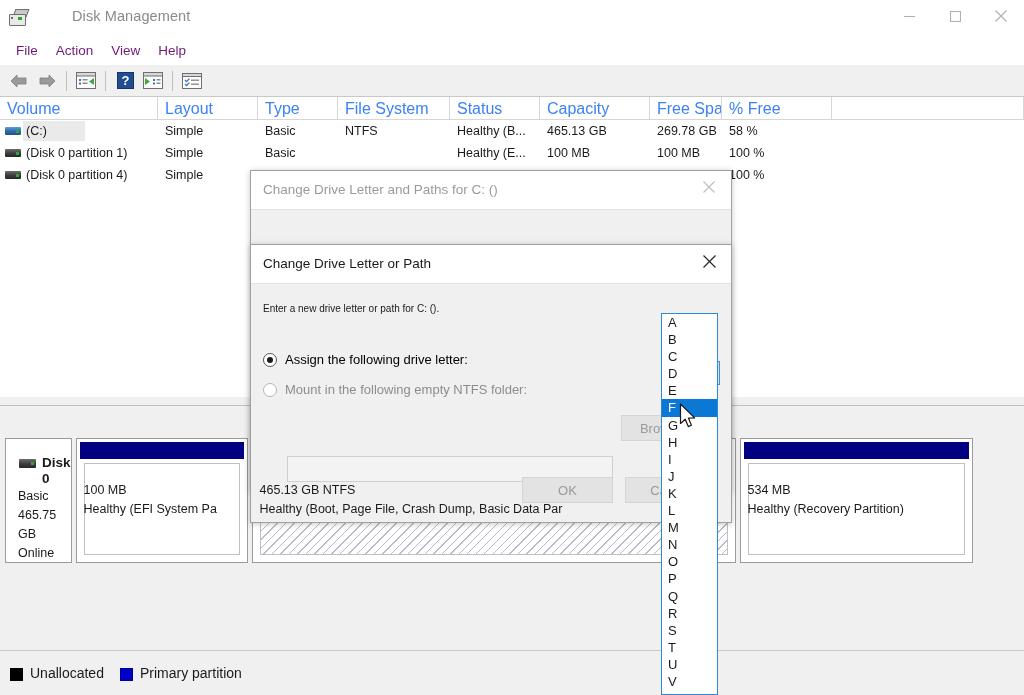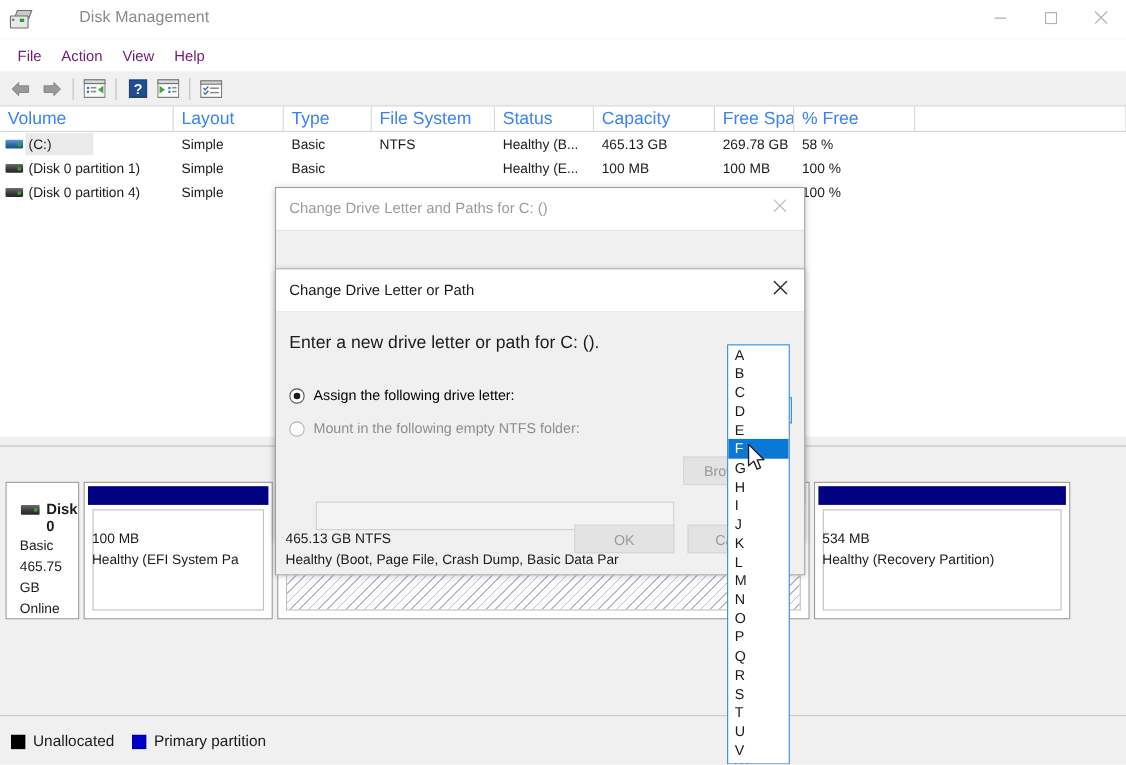--- a/index.html
+++ b/index.html
@@ -358,21 +358,21 @@
   .dlg-inner .dlg-title .x { color: #2b2b2b; }
 
   .dlg-body {
     position: relative;
     height: calc(100% - 39px);
     background: #f0f0f0;
   }
   .dlg-instr {
     position: absolute;
     left: 12px; top: 19px;
-    font-size: 16px;
+    font-size: 10px;
     color: #1a1a1a;
   }
   .radio-row {
     position: absolute;
     left: 12px;
     display: flex;
     align-items: center;
     font-size: 13px;
   }
   .radio {

